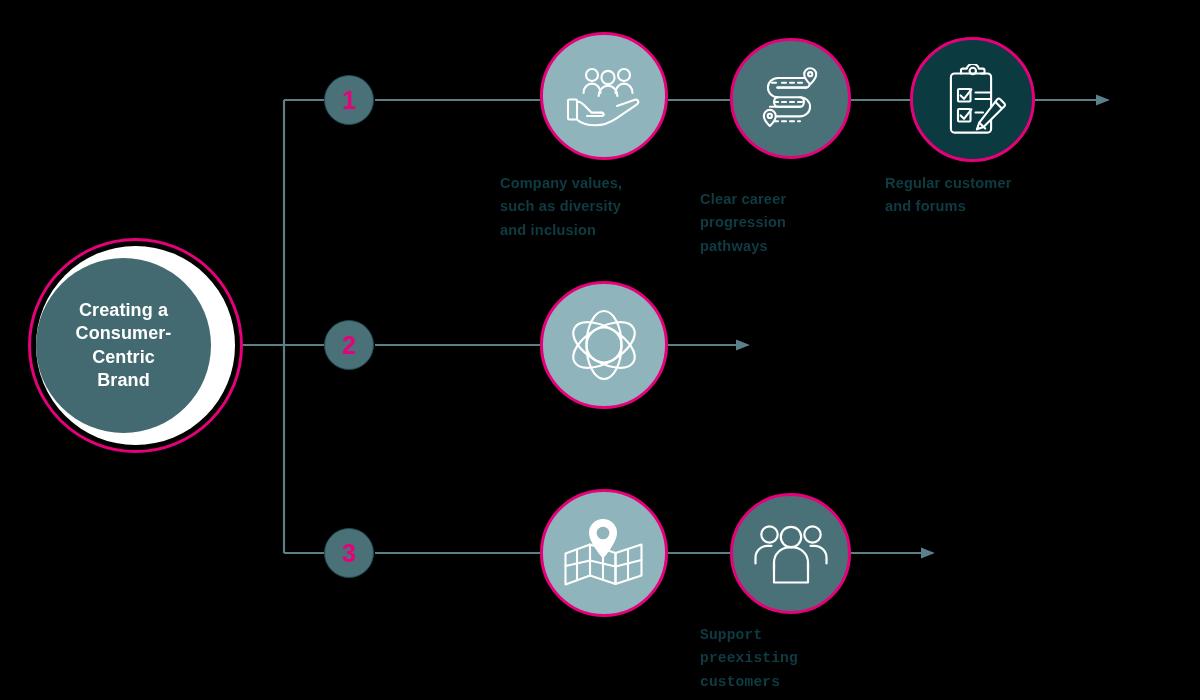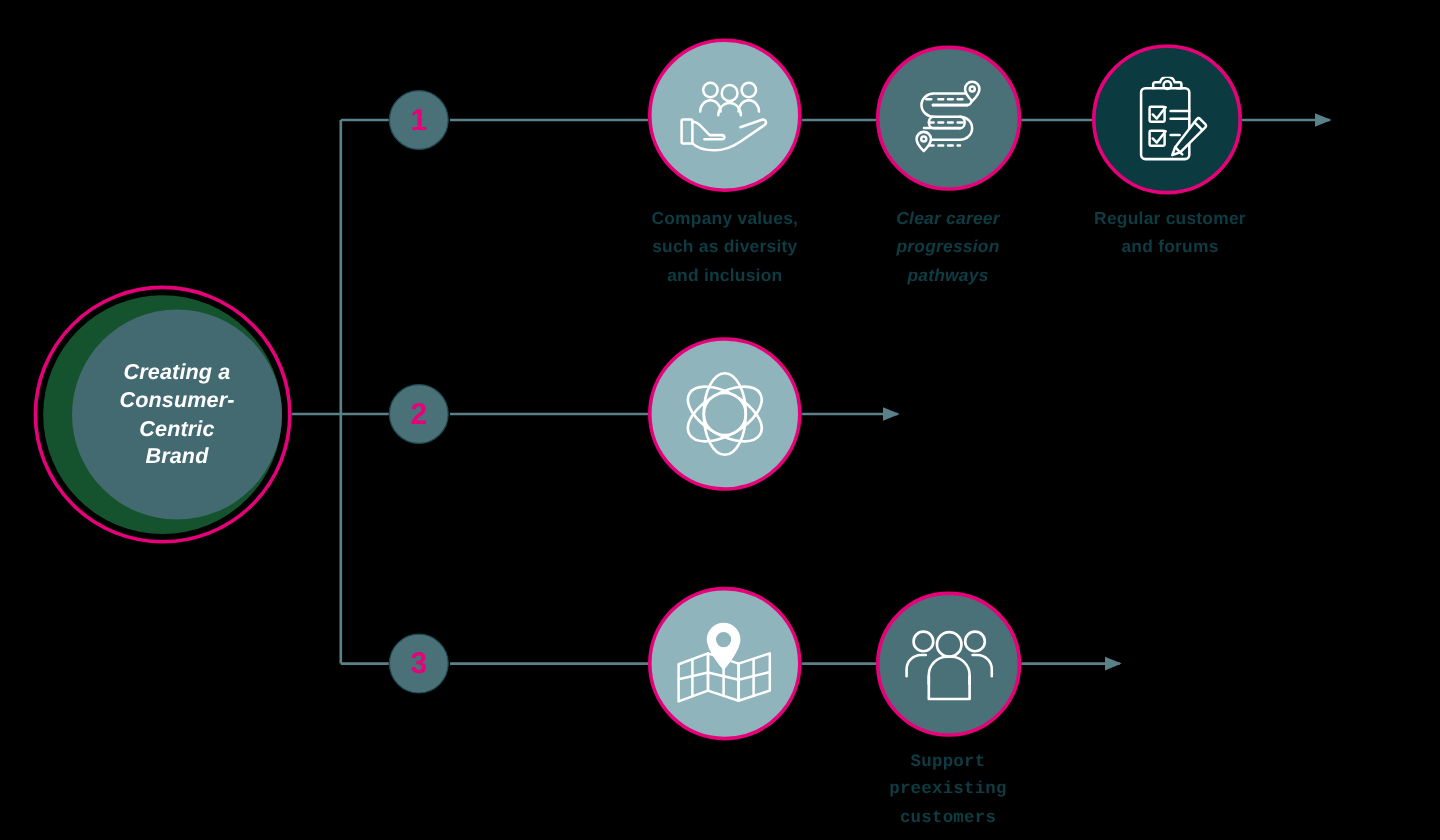--- a/index.html
+++ b/index.html
@@ -17,22 +17,22 @@
     position:absolute;
     left:28px; top:238px;
     width:215px; height:215px;
     border-radius:50%;
     border:3px solid #e6017a;
     box-sizing:border-box;
     display:flex;align-items:center;justify-content:center;
   }
   .hub-ring{
     width:199px;height:199px;border-radius:50%;
-    background:#14532d;
-    display:flex;align-items:center;justify-content:flex-end;font-style:italic;
+    background:#ffffff;
+    display:flex;align-items:center;justify-content:flex-start;
   }
   .hub-core{
     width:175px;height:175px;border-radius:50%;
     background:#426a70;
     display:flex;align-items:center;justify-content:center;
     text-align:center;
   }
   .hub-label{
     color:#ffffff;
     font-size:18px;
@@ -66,21 +66,20 @@
     border-radius:50%;
     border:3px solid #e6017a;
     box-sizing:border-box;
     display:flex;align-items:center;justify-content:center;
   }
   .iconnode svg{display:block;}
 
   
   .caption{
     position:absolute;
-    text-align:center;
     color:#0e3c43;
     font-size:14.5px;
     font-weight:bold;
     line-height:1.62;
     white-space:pre-line;
     letter-spacing:.2px;
   }
 </style>
 </head>
 <body>
@@ -171,21 +170,21 @@
         <line x1="26" y1="16.8" x2="50" y2="16.8" stroke-dasharray="4 4"></line>
         <line x1="18" y1="36" x2="46" y2="36" stroke-dasharray="4 4"></line>
         <line x1="18" y1="55.2" x2="44" y2="55.2" stroke-dasharray="4 4"></line>
         <path d="M54.2 2.2c3.3 0 6 2.7 6 6 0 4.2-6 10.1-6 10.1s-6-5.9-6-10.1c0-3.3 2.7-6 6-6z" fill="#4a7078"></path>
         <circle cx="54.2" cy="8.2" r="2.1"></circle>
         <path d="M13.8 43.9c3.3 0 6 2.7 6 6 0 4.2-6 10.1-6 10.1s-6-5.9-6-10.1c0-3.3 2.7-6 6-6z" fill="#4a7078"></path>
         <circle cx="13.8" cy="49.9" r="2.1"></circle>
       </g>
     </svg>
   </div>
-  <div class="caption" style="left:700px;top:172px;width:180px;font-style:italic;">Clear career
+  <div class="caption" style="left:700px;top:188px;width:180px;">Clear career
 progression
 pathways</div>
 
   <div class="iconnode" style="left:910px;top:37px;width:125px;height:125px;background:#0b3a41;">
     <svg width="68" height="72" viewBox="0 0 68 72">
       <g fill="none" stroke="#ffffff" stroke-width="2.1" stroke-linecap="round" stroke-linejoin="round">
         <path d="M22 9.5h-6.5c-2 0-3.6 1.6-3.6 3.6V65c0 2 1.6 3.6 3.6 3.6h33c2 0 3.6-1.6 3.6-3.6V13.1c0-2-1.6-3.6-3.6-3.6H42"></path>
         <path d="M22 9.5V6.2c0-.9.7-1.6 1.6-1.6h4.1C28.5 2 30.9 0 33.8 0s5.3 2 6.1 4.6h4c.9 0 1.6.7 1.6 1.6v3.3z"></path>
         <circle cx="33.8" cy="7" r="3.2"></circle>
         <rect x="19" y="25" width="12.5" height="12.5" rx="1"></rect>

